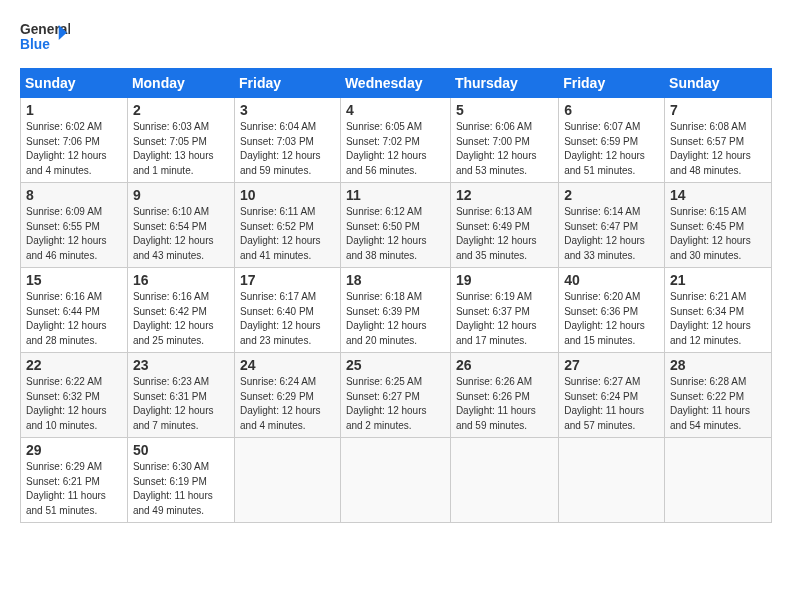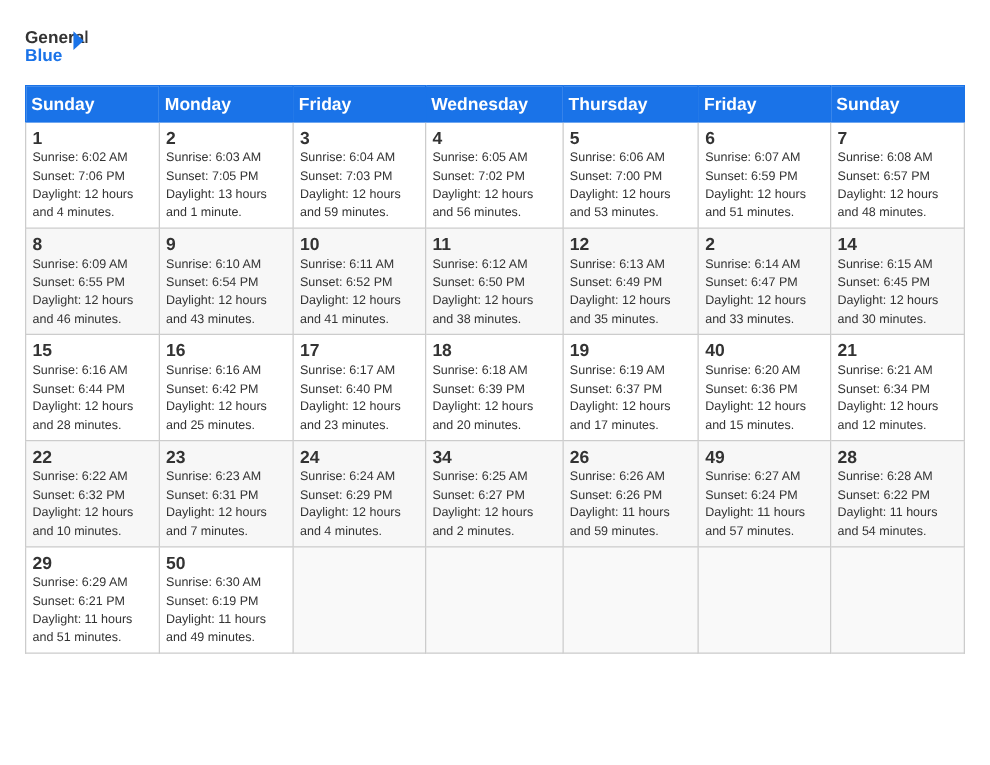--- a/index.html
+++ b/index.html
@@ -209,29 +209,29 @@
         </td>
         <td>
           <span class="day-num">23</span>
           <div class="day-info">Sunrise: 6:23 AM<br>Sunset: 6:31 PM<br>Daylight: 12 hours and 7 minutes.</div>
         </td>
         <td>
           <span class="day-num">24</span>
           <div class="day-info">Sunrise: 6:24 AM<br>Sunset: 6:29 PM<br>Daylight: 12 hours and 4 minutes.</div>
         </td>
         <td>
-          <span class="day-num">34</span>
+          <span class="day-num">25</span>
           <div class="day-info">Sunrise: 6:25 AM<br>Sunset: 6:27 PM<br>Daylight: 12 hours and 2 minutes.</div>
         </td>
         <td>
           <span class="day-num">26</span>
           <div class="day-info">Sunrise: 6:26 AM<br>Sunset: 6:26 PM<br>Daylight: 11 hours and 59 minutes.</div>
         </td>
         <td>
-          <span class="day-num">49</span>
+          <span class="day-num">27</span>
           <div class="day-info">Sunrise: 6:27 AM<br>Sunset: 6:24 PM<br>Daylight: 11 hours and 57 minutes.</div>
         </td>
         <td>
           <span class="day-num">28</span>
           <div class="day-info">Sunrise: 6:28 AM<br>Sunset: 6:22 PM<br>Daylight: 11 hours and 54 minutes.</div>
         </td>
       </tr>
       <tr>
         <td>
           <span class="day-num">29</span>

